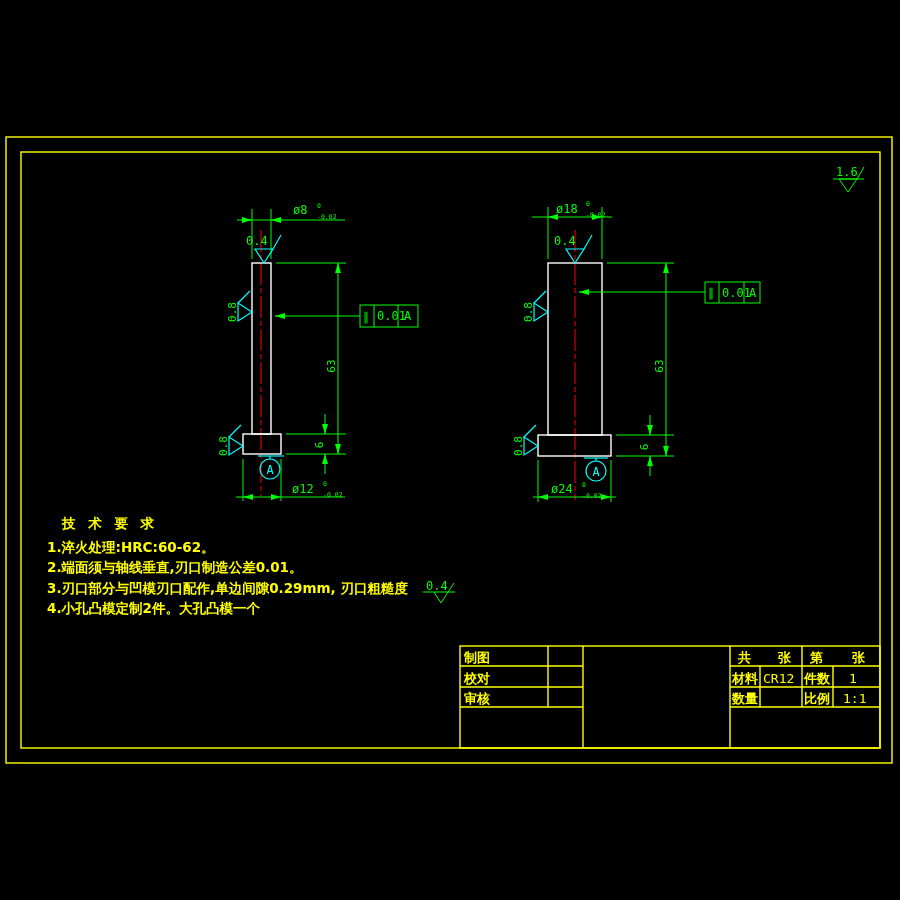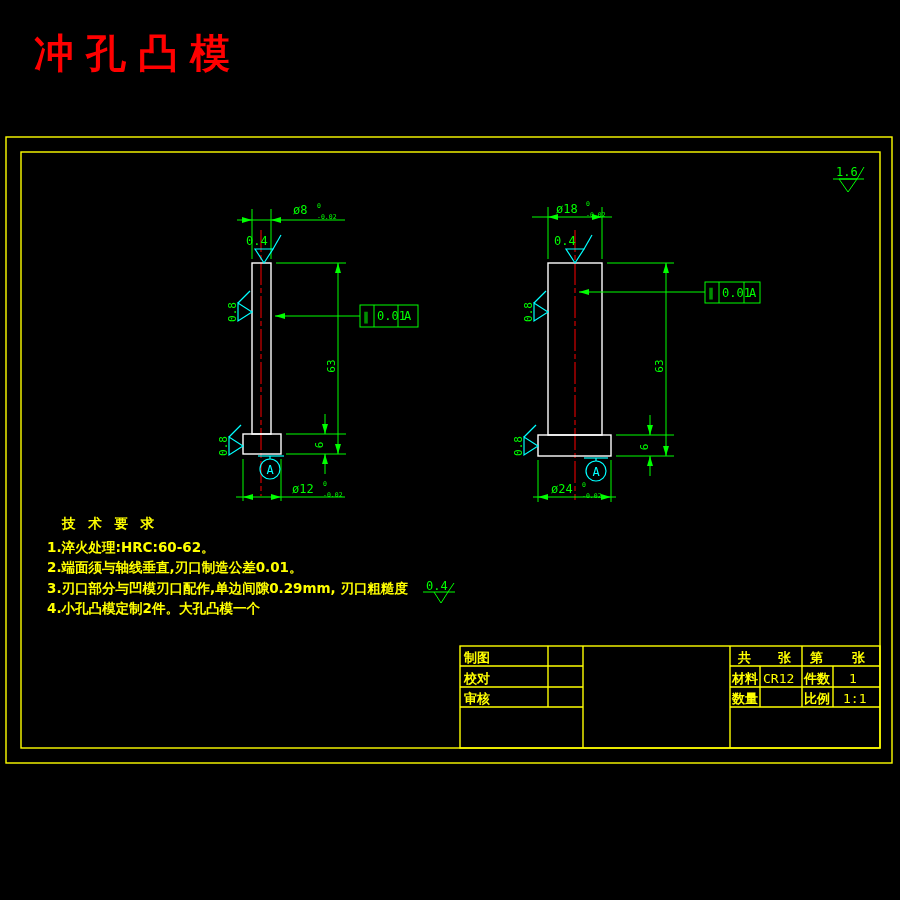--- a/index.html
+++ b/index.html
@@ -20,21 +20,20 @@
   .yl{stroke:#ffff00;fill:none;stroke-width:1.4;}
   .arrow{fill:#00ff00;stroke:none;}
   .tbtext{fill:#ffff00;font-size:13px;}
   .techtext{fill:#ffff00;font-size:13.5px;}
 </style>
 </head>
 <body>
 
 <div id="canvas">
 
-  <div id="main-title">冲孔凸模</div>
 
   <svg width="900" height="900">
 
     <g>
       <rect class="yl" x="6" y="137" width="886" height="626"></rect>
       <rect class="yl" x="21" y="152" width="859" height="596"></rect>
     </g>
 
     <g>
       <text class="dim" x="836" y="176" font-size="11">1.6</text>

